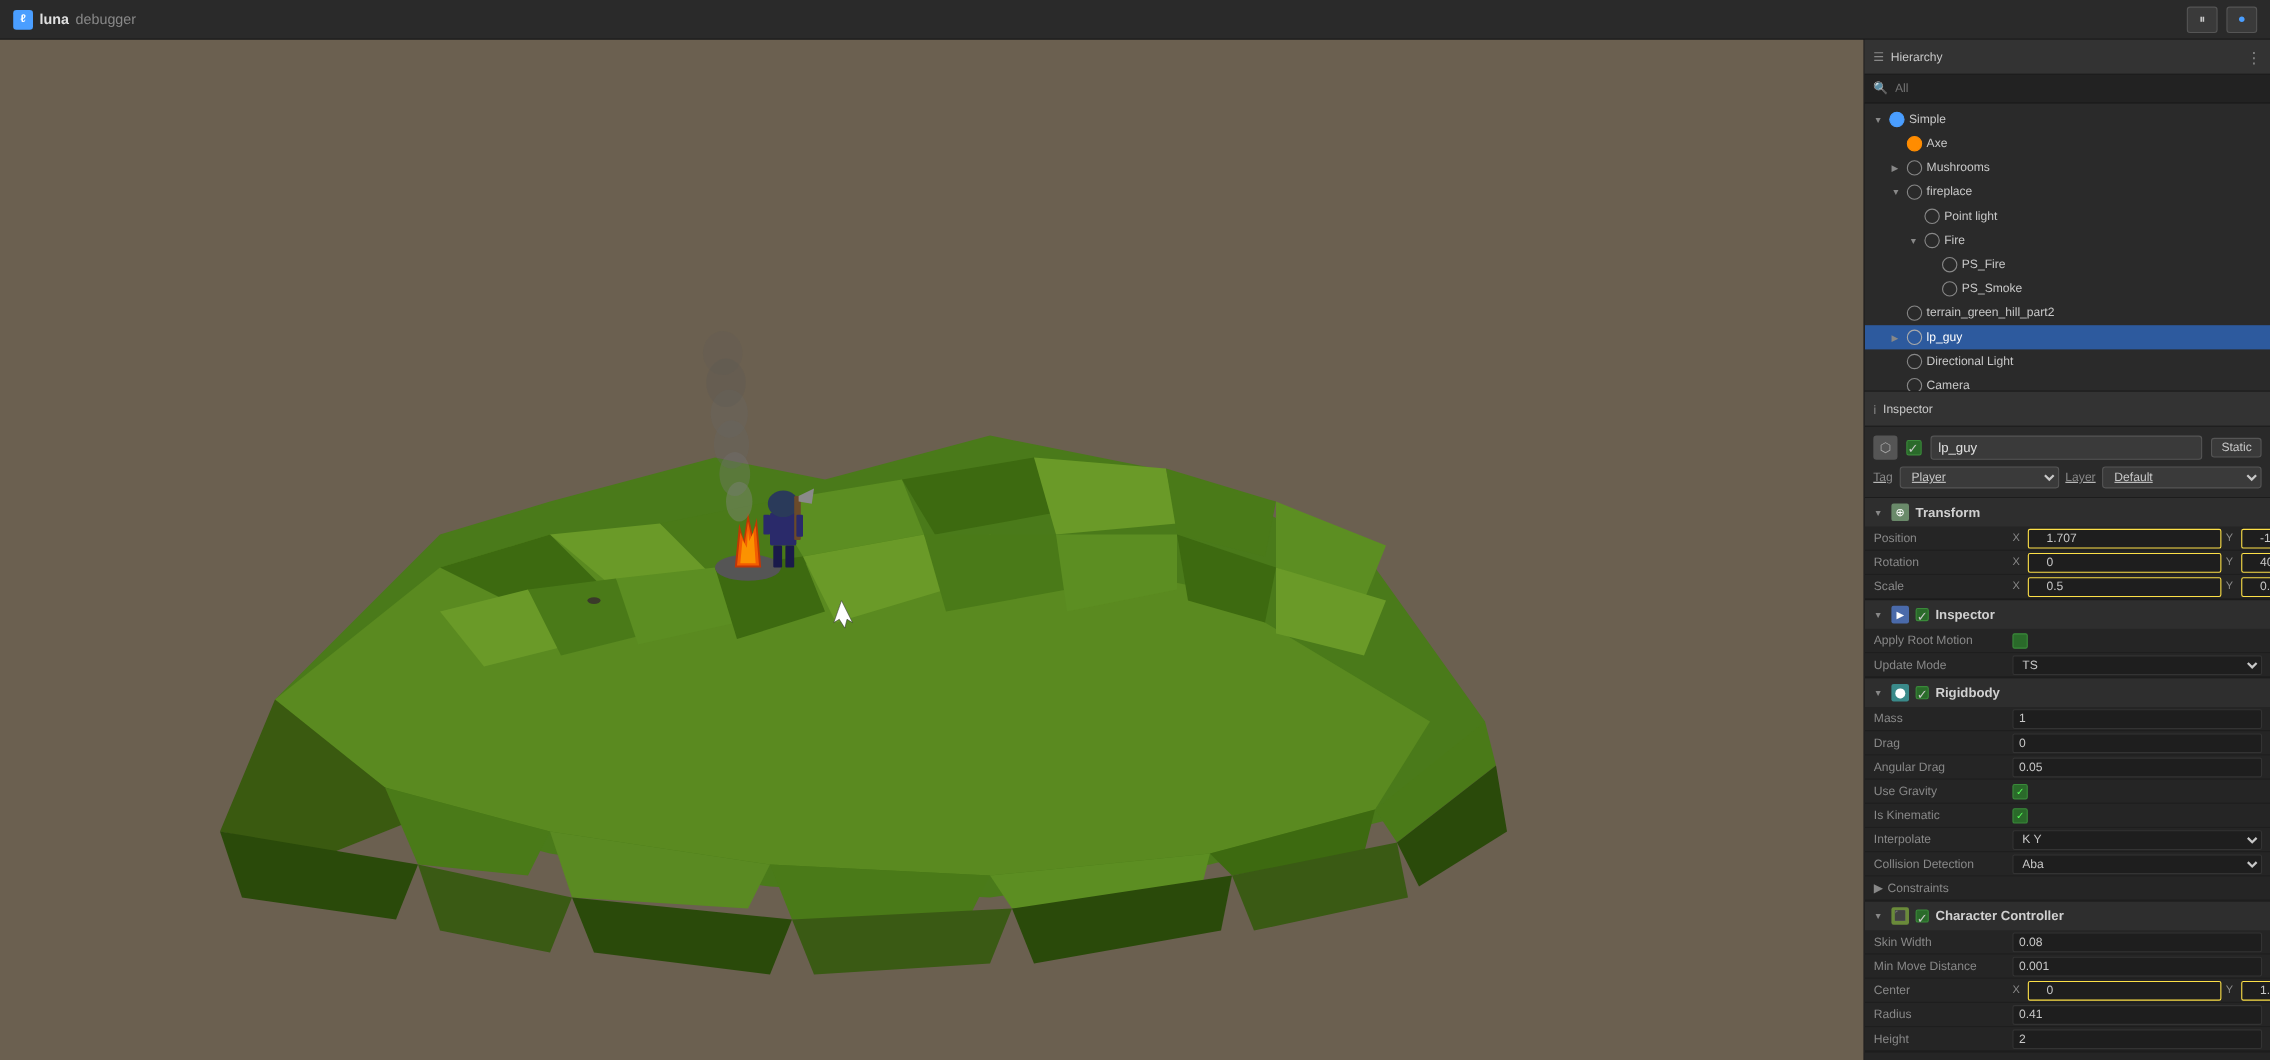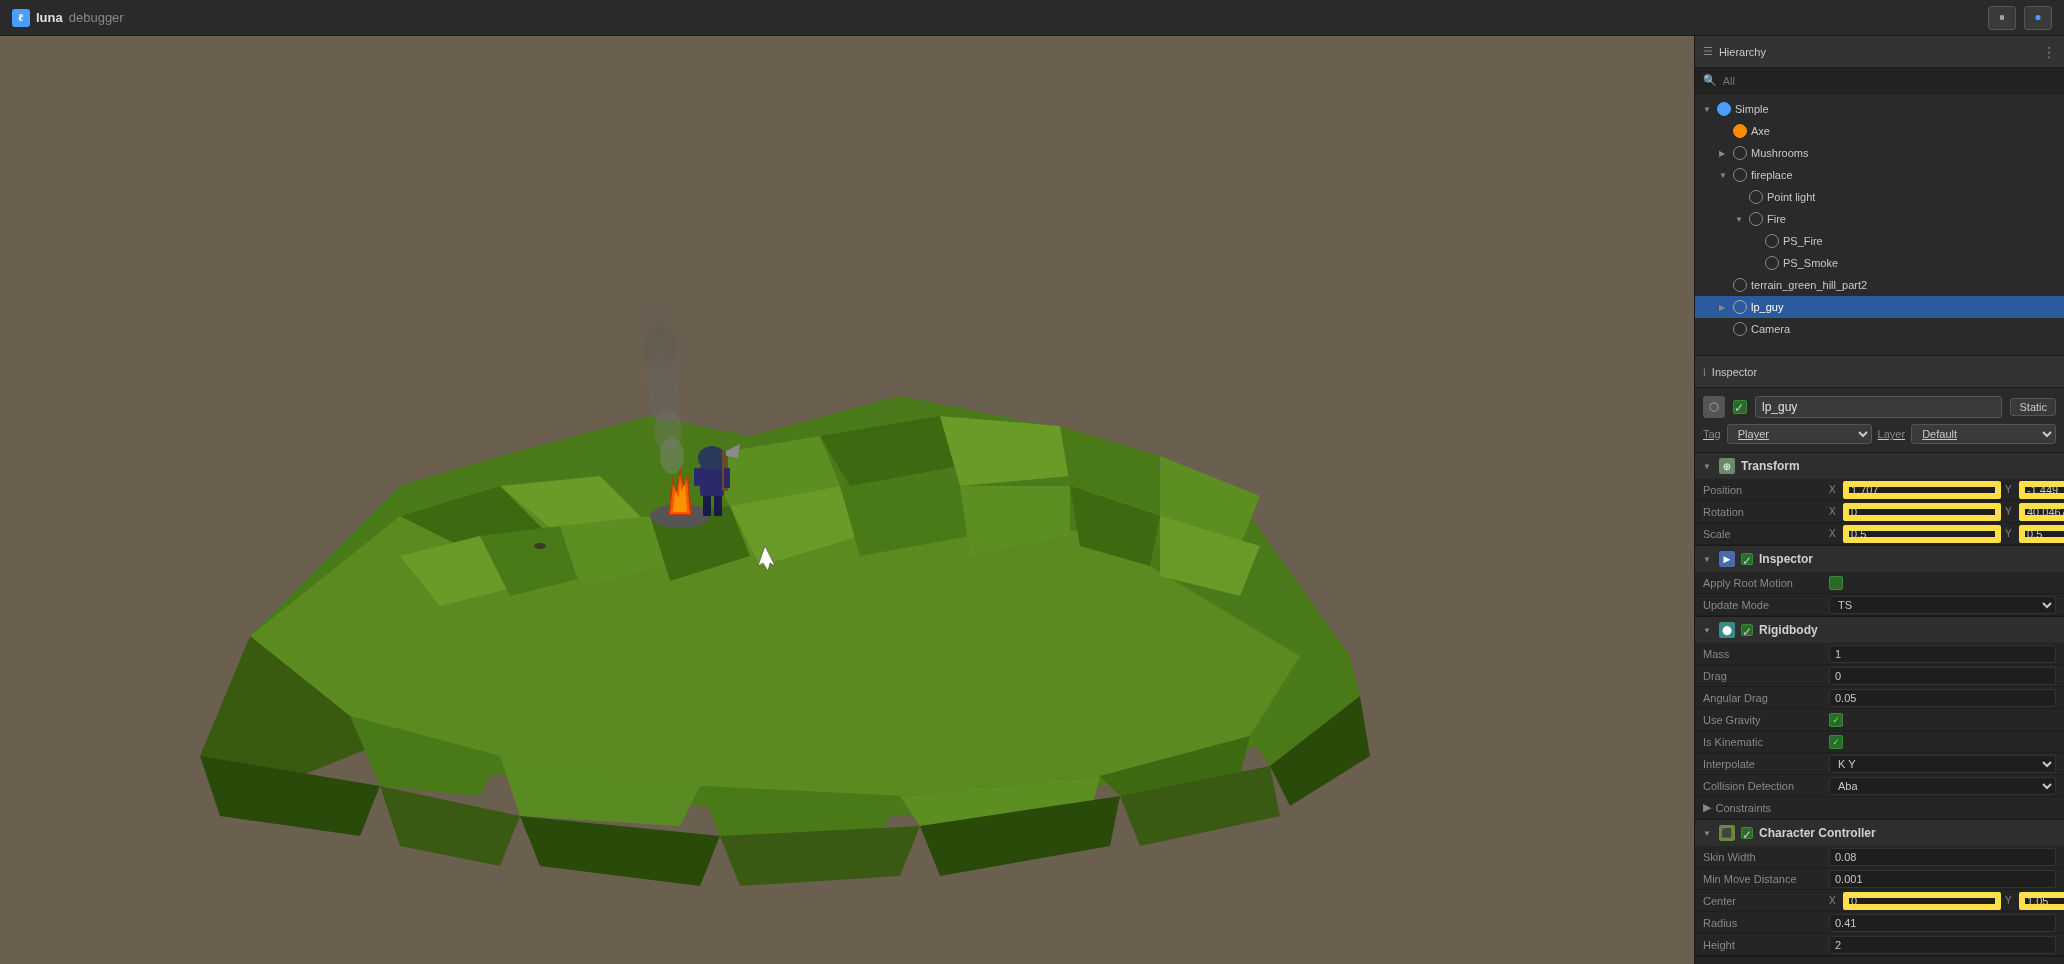--- a/index.html
+++ b/index.html
@@ -352,25 +352,25 @@
     }
     .xyz-label {
       font-size: 10px;
       color: #888;
       width: 12px;
       flex-shrink: 0;
     }
     .xyz-input {
       flex: 1;
       background: #1e1e1e;
-      border: 6px solid #fde047;
+      border: 1px solid #fde047;
       border-radius: 2px;
       color: #c8c8c8;
       font-size: 11px;
-      padding: 1px 2px;
+      padding: 1px 16px;
       height: 18px;
       outline: none;
     }
     .prop-select {
       flex: 1;
       background: #1e1e1e;
       border: 1px solid #333;
       border-radius: 2px;
       color: #c8c8c8;
       font-size: 11px;
@@ -583,20 +583,25 @@
           <span class="tree-icon"></span>
           <span>terrain_green_hill_part2</span>
         </div>
 
         <div class="tree-item selected" style="padding-left:24px">
           <span class="tree-arrow">▶</span>
           <span class="tree-icon" style="border-color:#aaa"></span>
           <span>lp_guy</span>
         </div>
 
+        <div class="tree-item" style="padding-left:24px">
+          <span class="tree-arrow"></span>
+          <span class="tree-icon"></span>
+          <span>Directional Light</span>
+        </div>
 
         <div class="tree-item" style="padding-left:24px">
           <span class="tree-arrow"></span>
           <span class="tree-icon"></span>
           <span>Camera</span>
         </div>
       </div>
     </div>
 
     <div class="inspector-panel">

